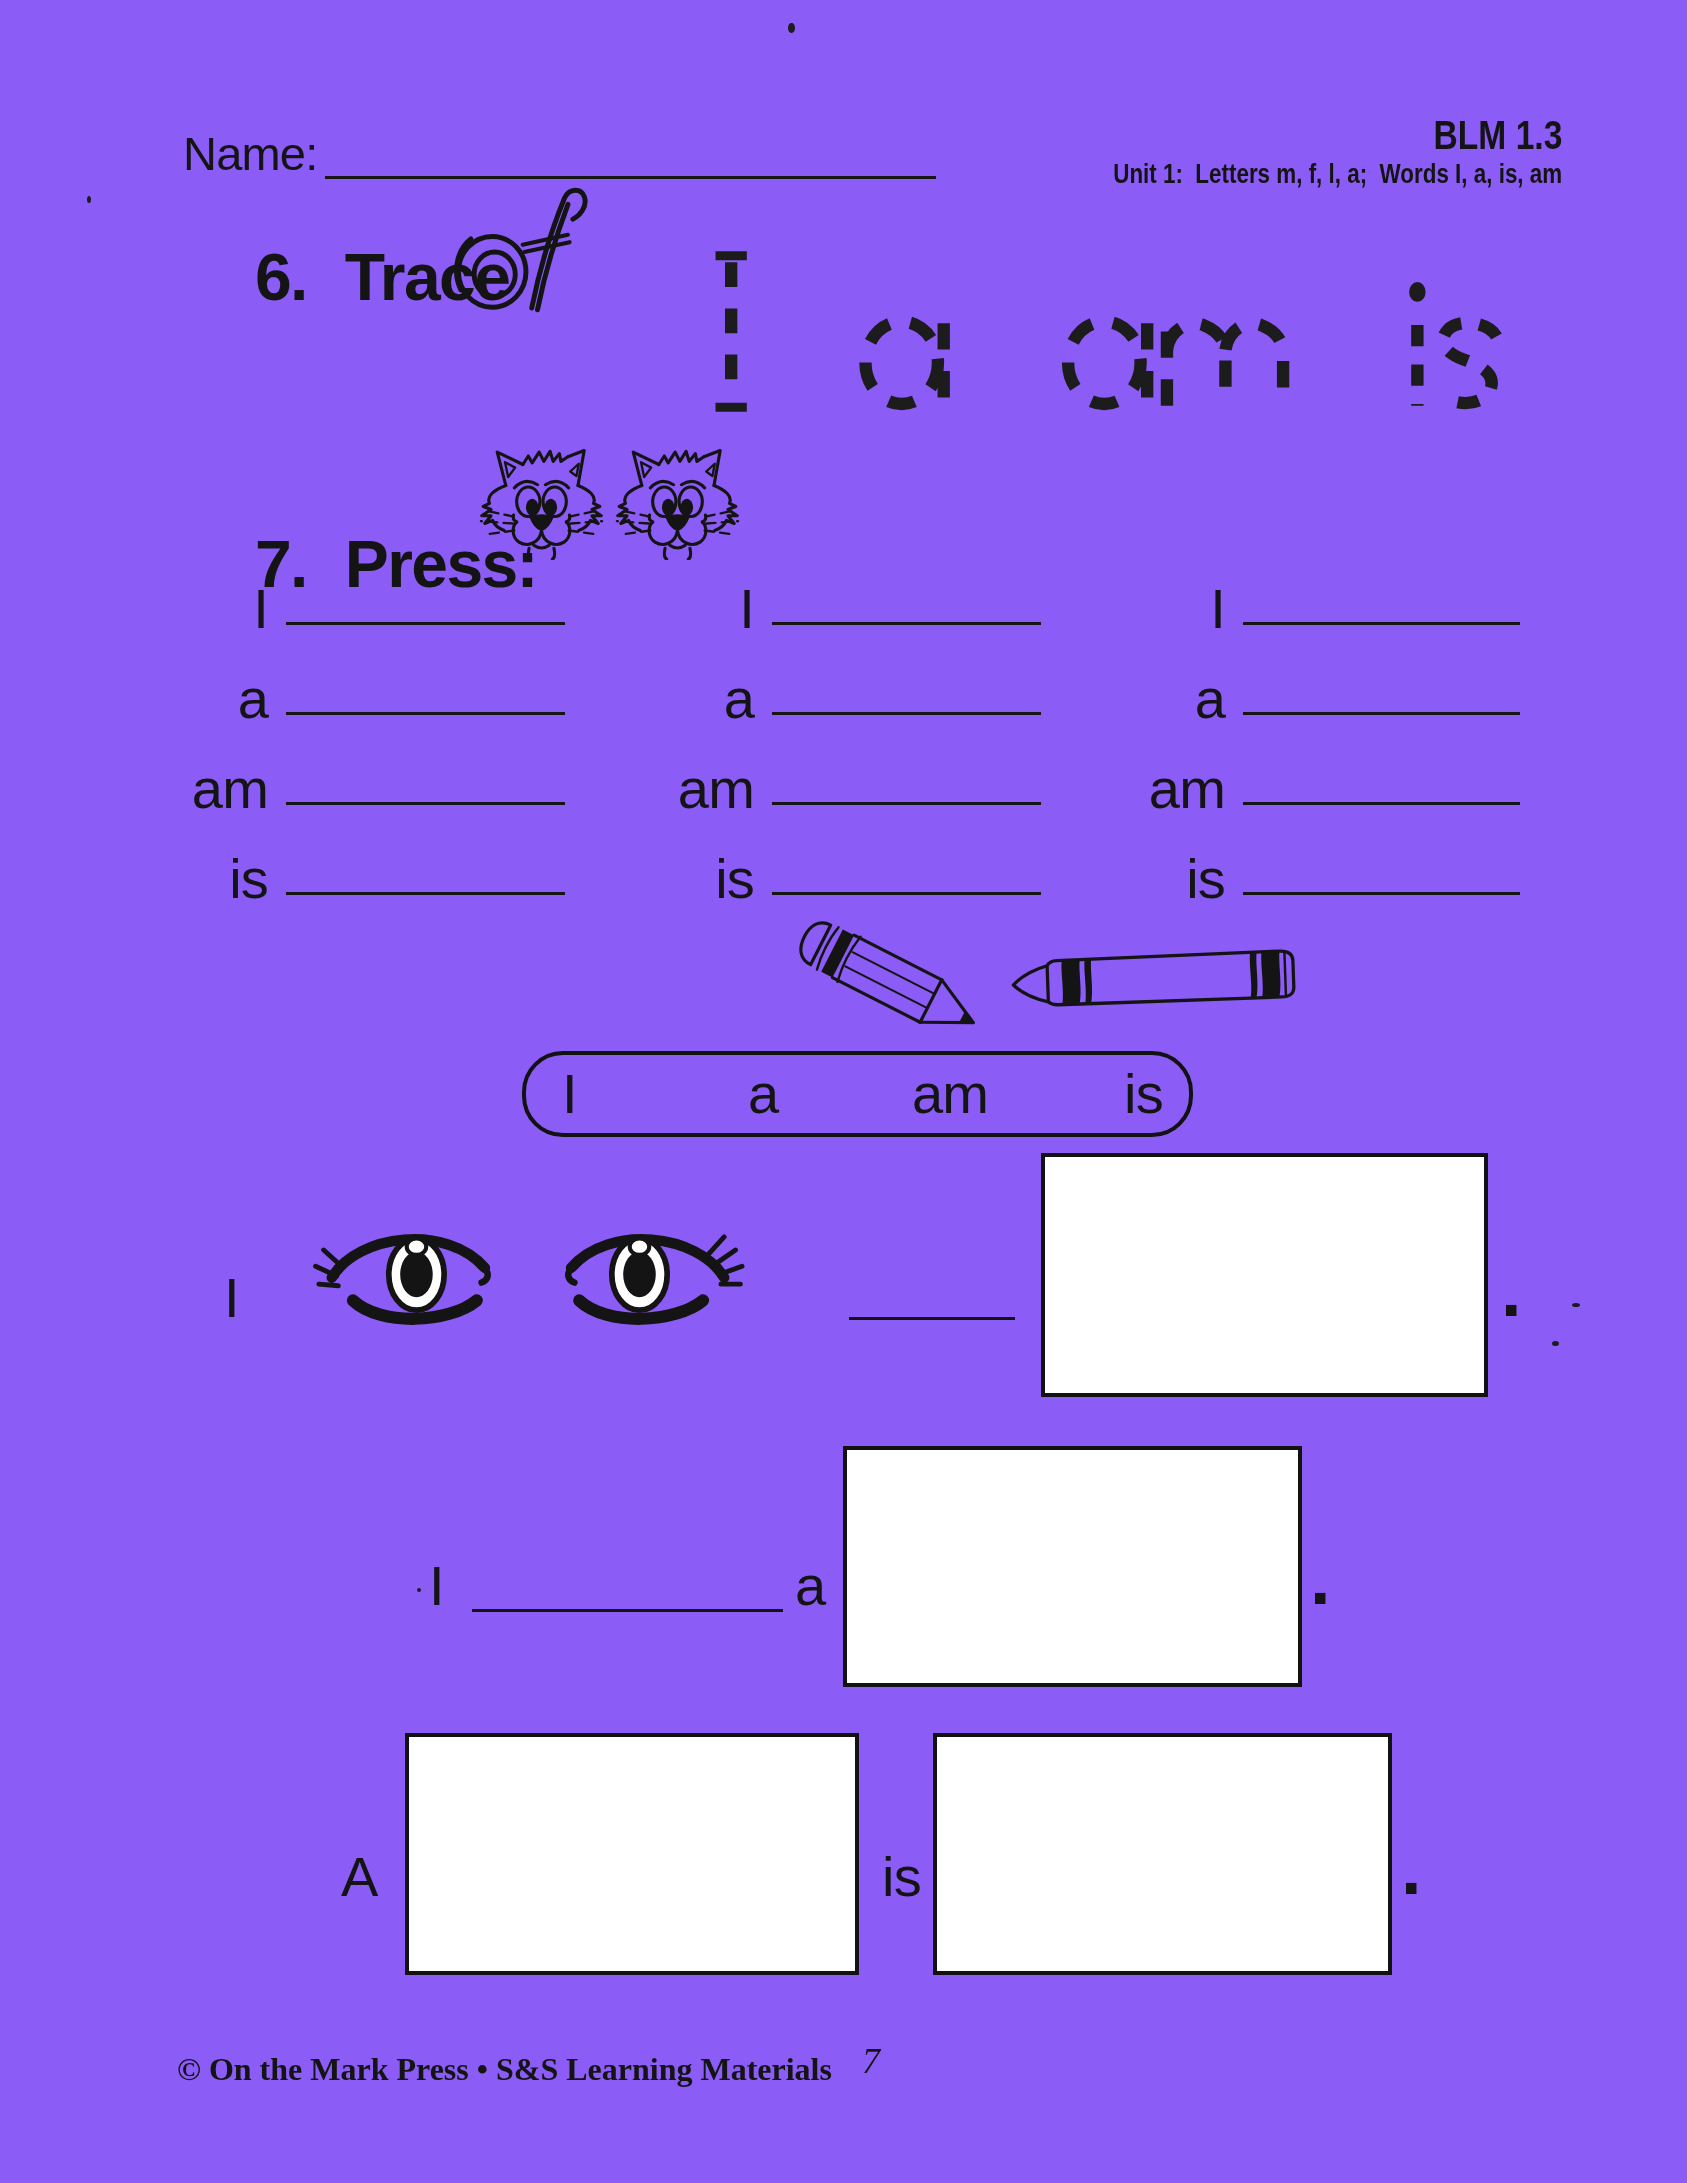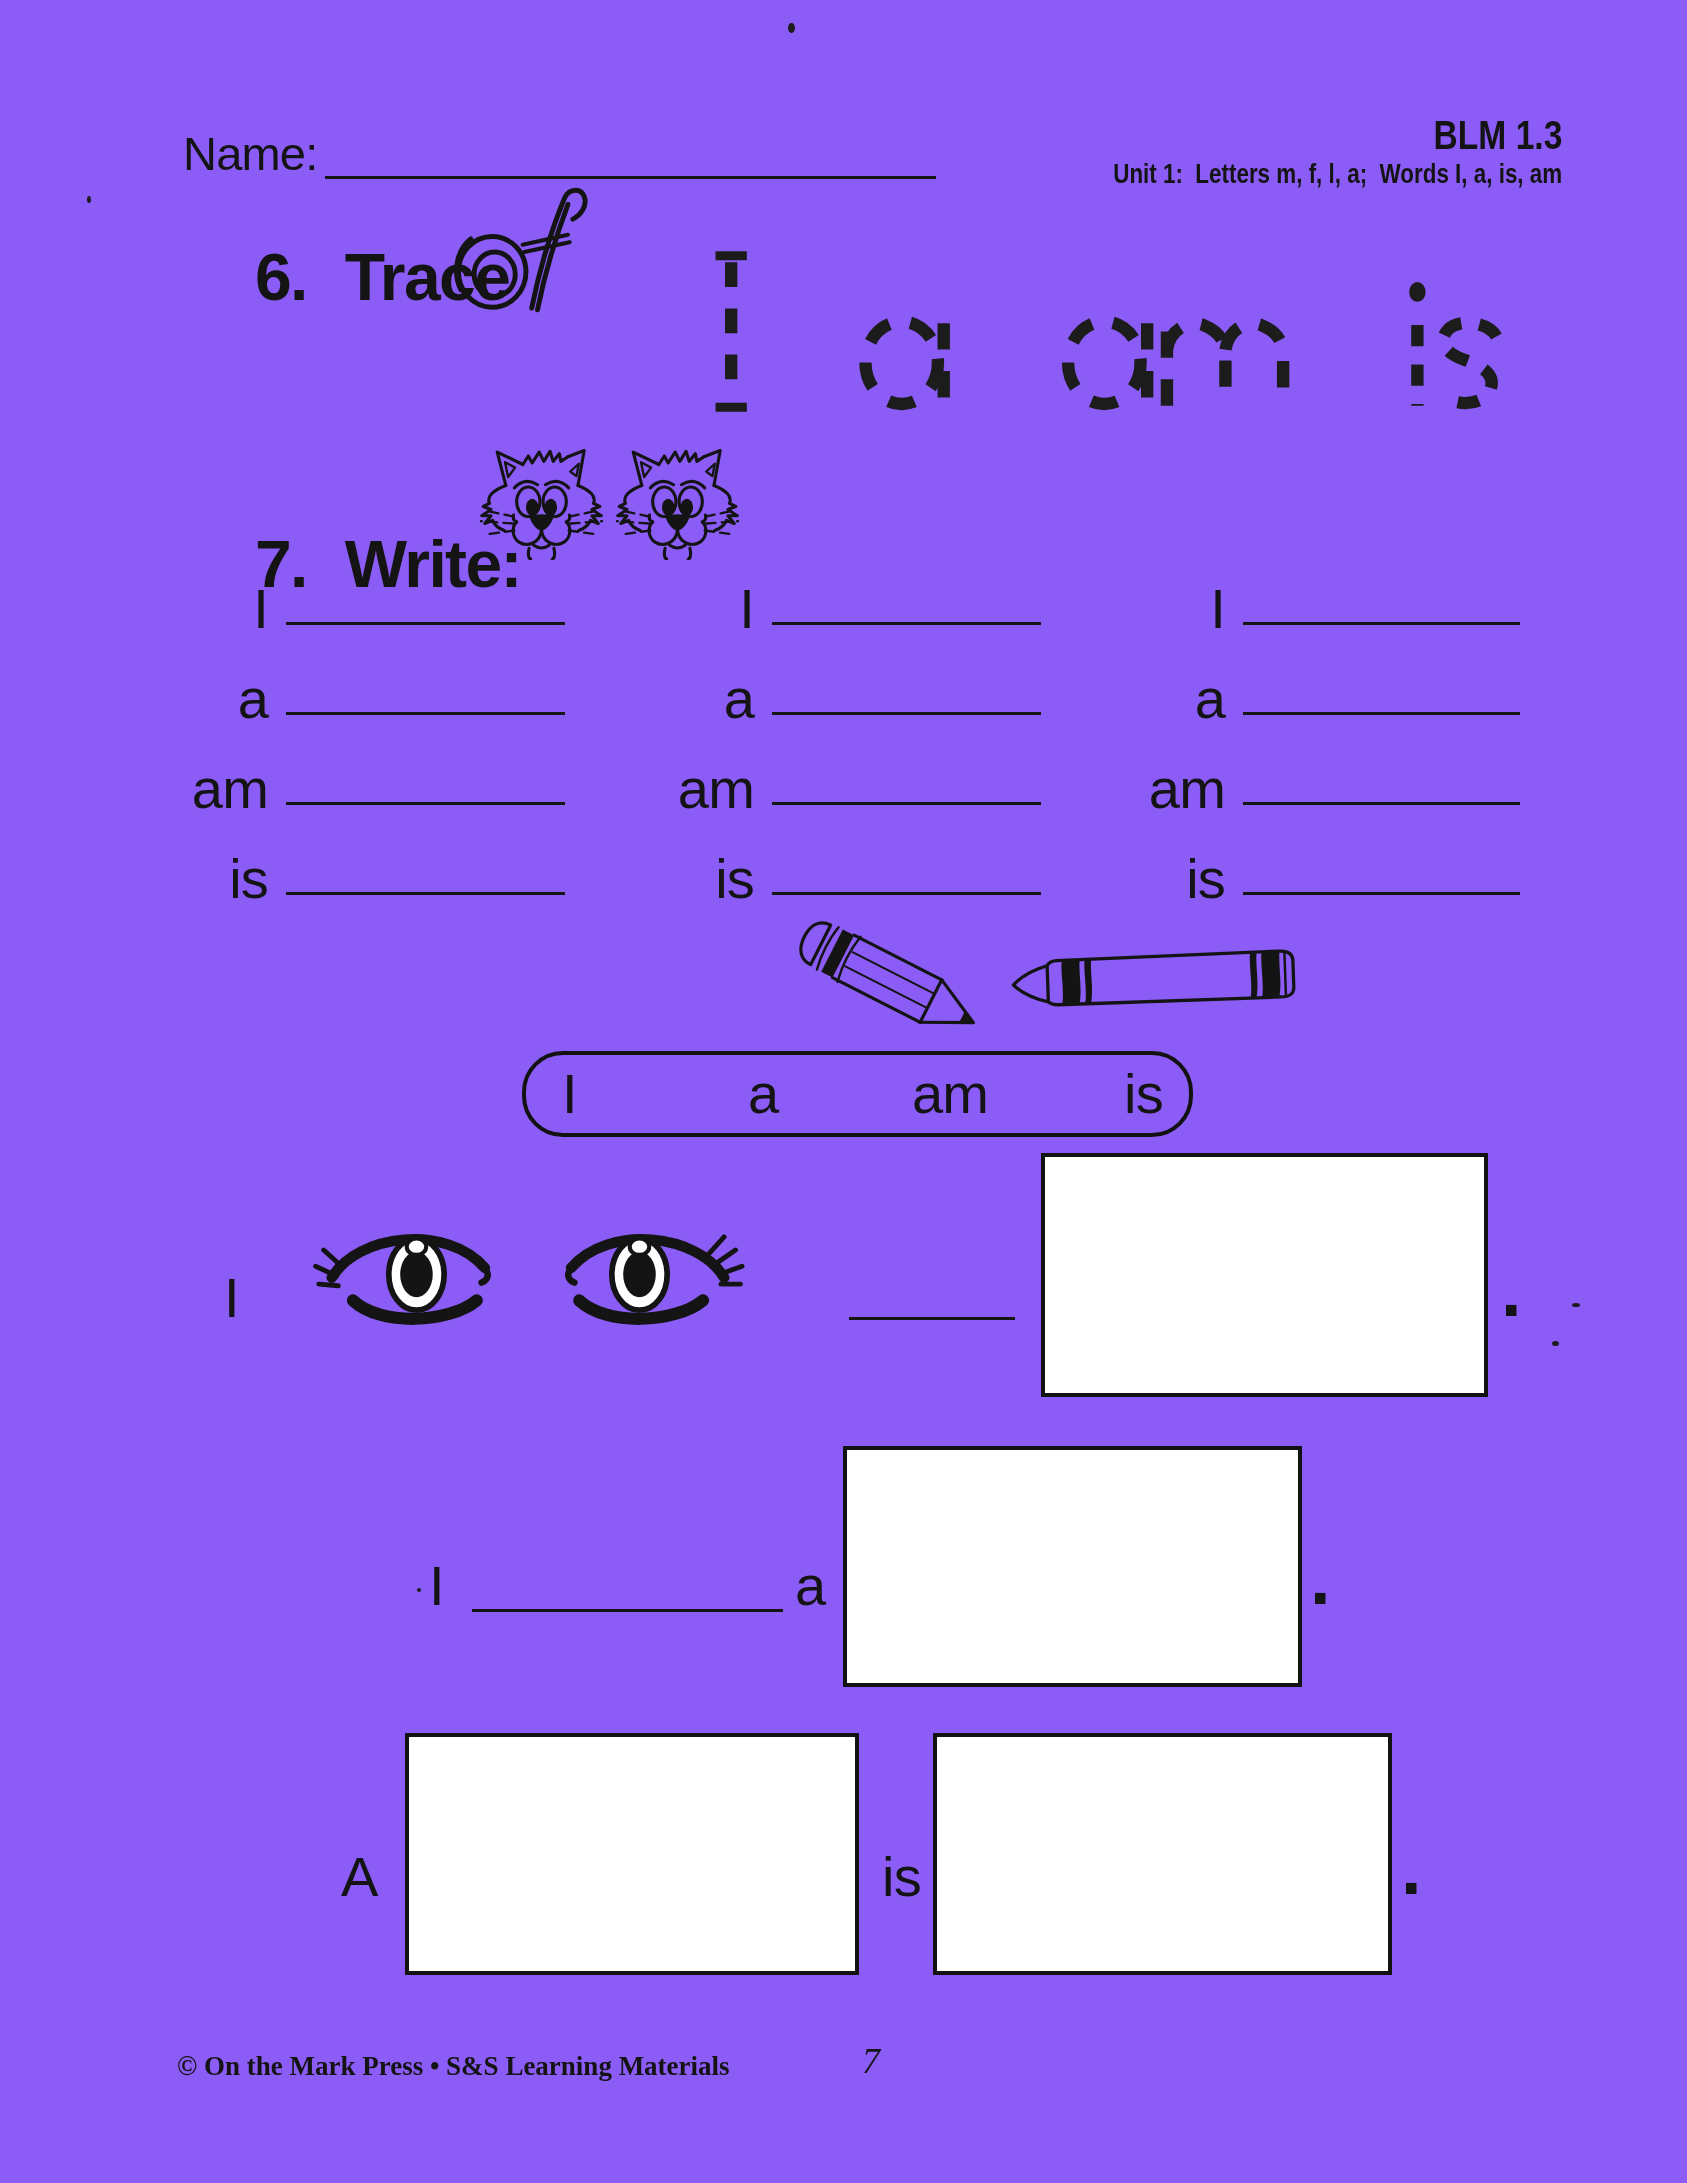--- a/index.html
+++ b/index.html
@@ -17,21 +17,21 @@
   .copy-row{position:relative;height:90px;}
   .copy-word{position:absolute;left:0;bottom:-12.4px;width:140px;text-align:right;
              font-size:56px;line-height:1;letter-spacing:-0.8px;}
   .copy-line{position:absolute;left:158px;right:0;bottom:0;height:0;border-bottom:3.3px solid #161616;}
   .word-lg{font-size:56px;line-height:1;letter-spacing:-0.8px;}
   .bank{border:4.1px solid #121212;border-radius:41px;}
   .bank .bw{position:absolute;top:0;line-height:77px;font-size:56px;letter-spacing:-0.8px;}
   .blank{height:0;border-bottom:3.3px solid #141414;}
   .dbox{border:4.1px solid #121212;background:#fff;}
   .period{font-size:74px;font-weight:700;line-height:1;letter-spacing:0;}
-  .footer-text{font-family:"Liberation Serif",serif;font-weight:700;font-size:27px;line-height:1;}
+  .footer-text{font-family:"Liberation Serif",serif;font-weight:700;font-size:32px;line-height:1;}
   .page-num{font-family:"Liberation Serif",serif;font-size:36px;line-height:1;}
   .speck{position:absolute;background:#1d1d1d;border-radius:50%;}
   svg{display:block;}
 </style>
 </head>
 <body>
 
 <div class="page">
 
   <span class="abs name-label" style="left:183px;top:130px;">Name:</span>
@@ -73,21 +73,21 @@
       </g>
       <g stroke-dasharray="26 22">
         <path d="M866,98 L866,196"></path>
         <ellipse cx="866" cy="58" rx="10" ry="12" fill="#1c1c1c" stroke="none"></ellipse>
         <path d="M962,112 C952,94 916,90 903,104 C890,118 900,132 922,140 C948,149 962,160 954,178 C946,196 910,198 896,182"></path>
       </g>
     </g>
   </svg>
 
   <div class="abs heading" style="left:188px;top:465px;">
-    <span>7.</span><span class="ht">Write:</span>
+    <span>7.</span><span class="ht">Press:</span>
   </div>
 
   <svg class="abs" style="left:479px;top:442px;" width="125" height="118" viewBox="0 0 160 152">
     <g fill="none" stroke="#141414" stroke-width="4" stroke-linecap="round" stroke-linejoin="round">
       <path d="M34,56 L23,13 L56,29"></path>
         <path d="M37,45 L33,26 L46,33 Z" stroke-width="3"></path>
       <path d="M56,29 L63,18 L68,27 L77,13 L83,25 L91,12 L95,25 L103,15 L105,25 L114,19"></path>
       <path d="M114,19 L135,11 L127,56"></path>
         <path d="M117,38 L128,28 L125,44 Z" stroke-width="3"></path>
       <path d="M34,56 C18,62 9,70 13,79 L5,83 L15,87 L3,95 L15,95 L7,105 L17,101 C20,108 26,112 32,114"></path>

